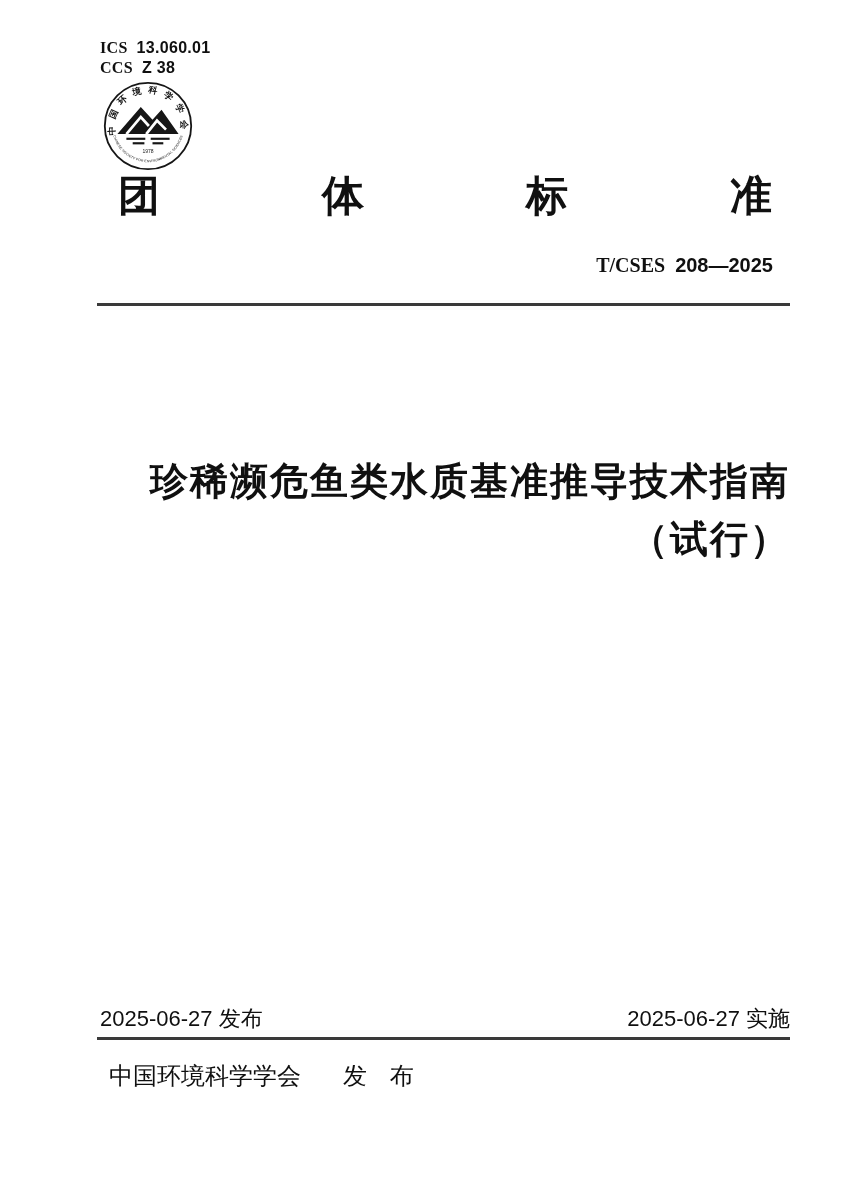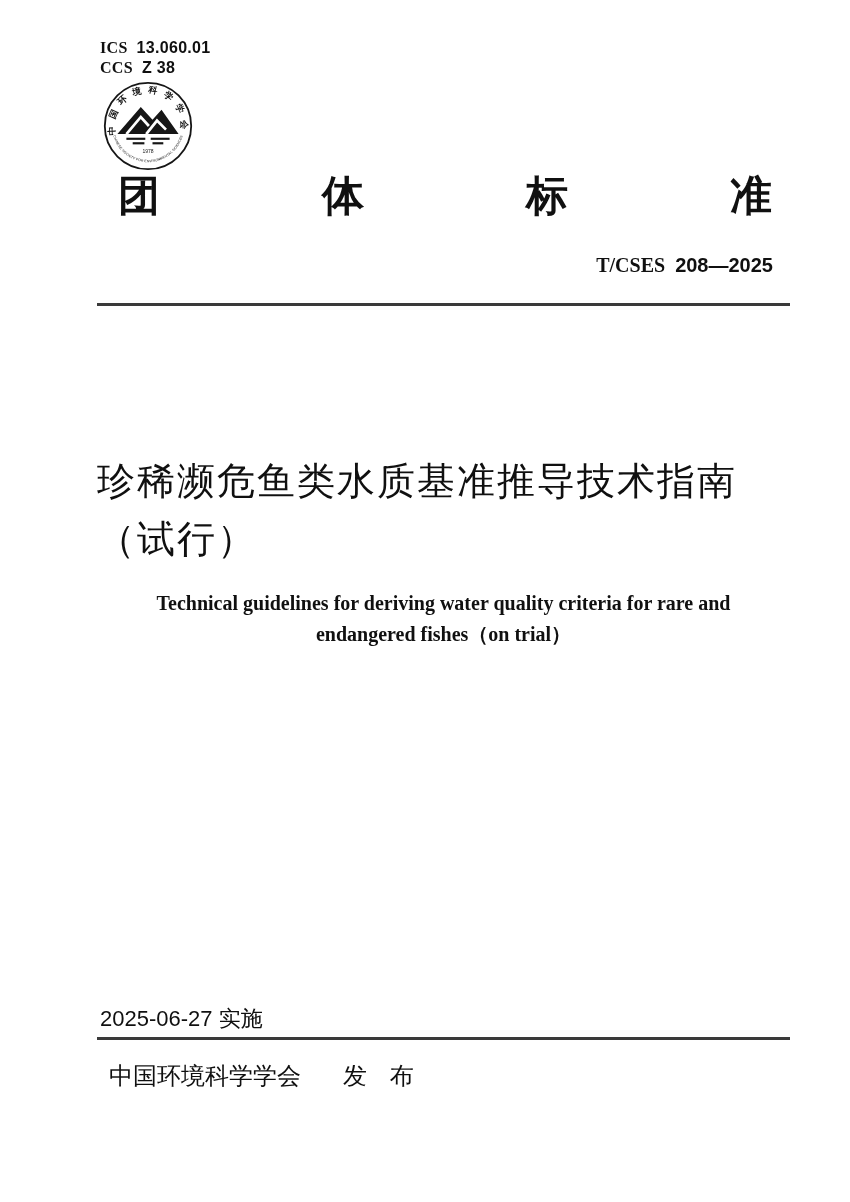--- a/index.html
+++ b/index.html
@@ -50,21 +50,21 @@
   .std-no .num { font-family: "Liberation Sans", "DejaVu Sans", sans-serif; font-weight: 600; margin-left: 10px; }
 
   
   .rule { position: absolute; left: 97px; width: 693px; height: 2.6px; background: #3a3a3a; }
   .rule-top { top: 303px; }
   .rule-bottom { top: 1037px; }
 
   
   .title-cn {
     position: absolute; left: 97px; top: 452px; width: 693px;
-    text-align: left; font-weight: normal;
+    text-align: right; font-weight: bold;
     font-size: 38px; line-height: 58px; letter-spacing: 2px;
   }
 
   
   .title-en {
     position: absolute; left: 60px; top: 588px; width: 767px;
     text-align: center;
     font-family: "Liberation Serif", "DejaVu Serif", serif;
     font-weight: bold; font-size: 20px; line-height: 31px;
   }
@@ -132,26 +132,23 @@
     <span class="prefix">T/CSES</span><span class="num">208—2025</span>
   </div>
 
   <div class="rule rule-top"></div>
 
   <div class="title-cn">
     <div>珍稀濒危鱼类水质基准推导技术指南</div>
     <div>（试行）</div>
   </div>
 
-  <div class="title-en">
-    <div>Technical guidelines for deriving water quality criteria for rare and</div>
-    <div>endangered fishes（on trial）</div>
-  </div>
 
   <div class="dates">
+    <span>2025-06-27 发布</span>
     <span>2025-06-27 实施</span>
   </div>
 
   <div class="rule rule-bottom"></div>
 
   <div class="publisher-row">
     <span>中国环境科学学会</span><span class="pub-action">发 布</span>
   </div>
 
 </div>

